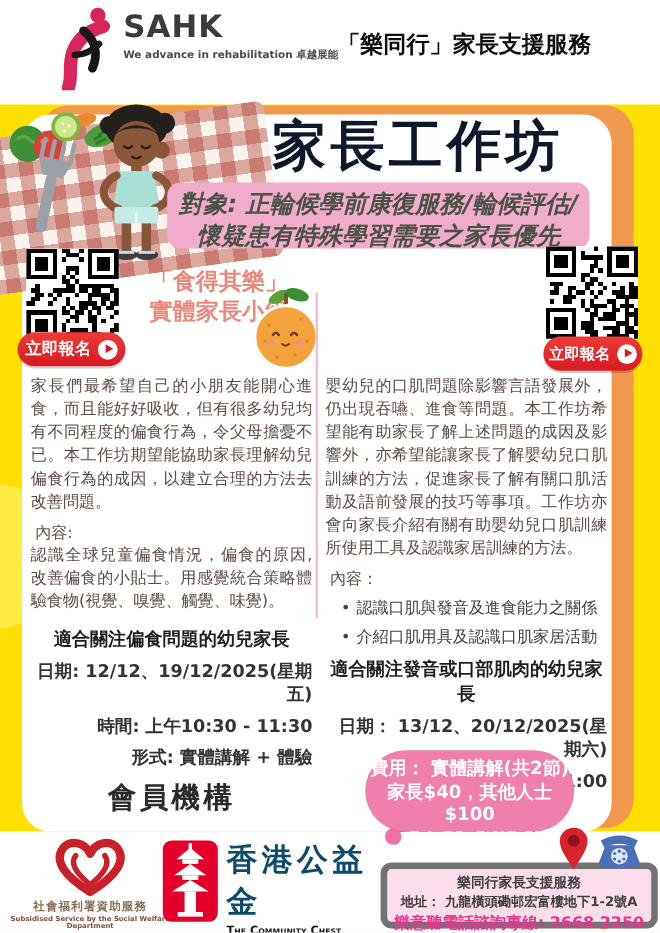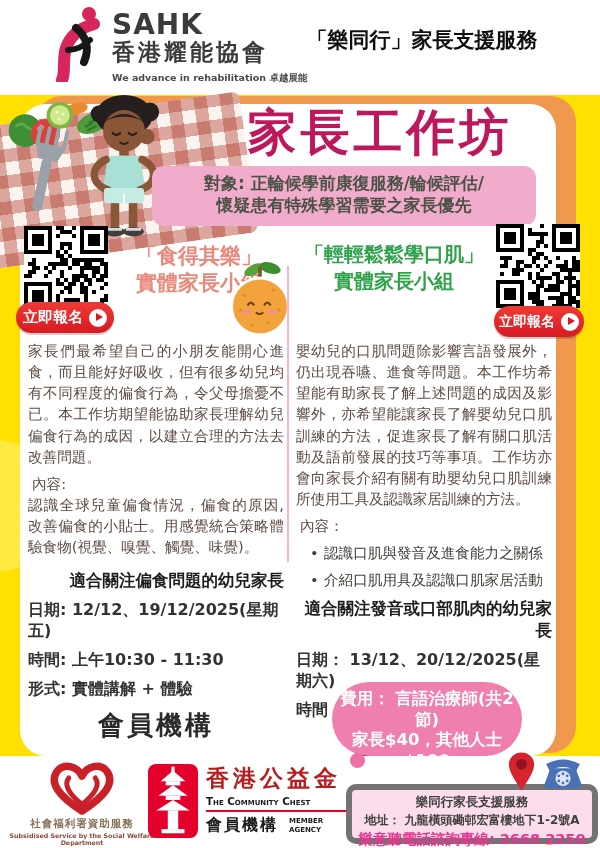--- a/index.html
+++ b/index.html
@@ -32,24 +32,24 @@
              background:
                repeating-linear-gradient(90deg, rgba(178,62,48,.42) 0 13px, rgba(178,62,48,0) 13px 26px),
                repeating-linear-gradient(0deg, rgba(178,62,48,.42) 0 13px, rgba(178,62,48,0) 13px 26px),
                #faf3ee; }
   .veggies { position:absolute; left:2px; top:94px; width:110px; height:58px; }
   .fork { position:absolute; left:24px; top:126px; width:42px; height:88px; transform:rotate(12deg); }
   .child { position:absolute; left:76px; top:93px; width:96px; height:152px; }
 
   
   .poster-title { position:absolute; left:205px; top:100px; width:350px; text-align:center;
-                  font-size:49px; font-weight:900; color:#be185d; letter-spacing:4px; }
+                  font-size:49px; font-weight:900; color:#0f172a; letter-spacing:4px; }
   .audience-box { position:absolute; left:152px; top:166px; width:384px; height:60px; border-radius:12px;
                   background:#F2ACCB; text-align:center; padding-top:6px; }
-  .audience-box div { font-size:17px; font-weight:800; color:#4A5145; line-height:1.32; }
+  .audience-box div { font-size:22px; font-weight:800; color:#4A5145; line-height:1.32;font-style:italic; }
 
   
   .qr { position:absolute; width:84px; height:84px; background:#fff; }
   .qr-left  { left:24px;  top:226px; }
   .qr-right { left:496px; top:224px; }
   .group-title-left { position:absolute; left:110px; top:243px; width:178px; text-align:center;
                       font-size:21px; font-weight:800; color:#E8897B; line-height:1.3; }
   .group-title-right { position:absolute; left:296px; top:241px; width:196px; text-align:center;
                        font-size:20px; font-weight:800; color:#2FA24B; line-height:1.35; }
   .mascot { position:absolute; left:228px; top:258px; width:64px; height:84px; }
@@ -70,40 +70,40 @@
   
   .col { position:absolute; top:340px; width:256px; }
   .col-left  { left:28px; }
   .col-right { left:296px; }
   .desc { font-size:14.6px; line-height:1.45; color:#5C4B43; text-align:justify; }
   .content-label { font-size:14.6px; color:#5C4B43; margin-top:8px; padding-left:4px; }
   .content-text { font-size:14.6px; line-height:1.45; color:#5C4B43; text-align:justify; }
   .bullets { list-style:none; margin-top:4px; padding-left:14px; }
   .bullets li { font-size:14.6px; color:#44403B; line-height:1.8; position:relative; padding-left:14px; }
   .bullets li::before { content:"•"; position:absolute; left:0; color:#44403B; }
-  .suit { margin-top:13px; text-align:right; font-size:16.5px; font-weight:900; color:#1E1E1E; }
+  .suit { margin-top:13px; text-align:center; font-size:16.5px; font-weight:900; color:#1E1E1E; }
   .col-right .suit { margin-top:5px; }
-  .meta { margin-top:8px; text-align:left; font-size:16px; font-weight:700; color:#333; }
+  .meta { margin-top:8px; text-align:right; font-size:16px; font-weight:700; color:#333; }
   .host { margin-top:8px; text-align:center; font-size:26px; font-weight:600; color:#2A2A2A; letter-spacing:3px; }
 
   
   .fee-bubble { position:absolute; left:332px; top:682px; width:190px; height:74px; background:#EF7FAC;
                 border-radius:40px; text-align:center; padding-top:7px; }
   .fee-bubble div { color:#fff; font-size:16.5px; font-weight:800; line-height:1.25; }
 
   
   .footer { position:absolute; left:0; top:756px; width:600px; height:92px; background:#fff; }
   .swd { position:absolute; left:6px; top:2px; width:152px; text-align:center; }
   .swd svg { display:block; margin:0 auto; }
   .swd-zh { font-size:10.5px; font-weight:700; color:#857055; letter-spacing:1px; margin-top:1px; }
   .swd-en { font-size:6.3px; font-weight:700; color:#8a4a3a; margin-top:1px; }
   .chest-square { position:absolute; left:148px; top:8px; width:50px; height:74px; background:#E4002B;
                   border-radius:8px; }
   .chest-text { position:absolute; left:206px; top:7px; width:142px; }
-  .chest-zh { font-size:23px; font-weight:700; color:#b91c1c; letter-spacing:4px;
+  .chest-zh { font-size:28px; font-weight:700; color:#0c4a6e; letter-spacing:4px;
               font-family:Liberation Serif, serif; }
   .chest-en { font-size:10.3px; font-weight:700; color:#1a1a1a; font-variant:small-caps; margin-top:1px; }
   .chest-line { height:2px; background:#E4002B; margin:3px 0 3px 0; }
   .chest-member { display:flex; align-items:center; gap:11px; }
   .member-zh { font-size:16px; font-weight:800; color:#1a1a1a; letter-spacing:2px; }
   .member-en { display:flex; flex-direction:column; }
   .member-en span { font-size:7px; font-weight:800; color:#1a1a1a; line-height:1.15; }
   .contact-box { position:absolute; left:346px; top:28px; width:252px; height:60px; background:#FBDDEB;
                  border:6px solid #737373; border-radius:10px; text-align:center; padding-top:4px; }
   .contact-service { font-size:12.5px; font-weight:900; color:#3F3F3F; }
@@ -123,21 +123,20 @@
 
   <div class="header">
     <svg class="logo-mark" viewBox="0 0 52 76">
       <circle cx="33" cy="8" r="7" fill="#D6265B"></circle>
       <path d="M38,18 C24,22 14,30 10,42 C6,54 10,66 6,74" fill="none" stroke="#D6265B" stroke-width="12" stroke-linecap="round"></path>
       <path d="M20,22 C30,30 34,42 28,56" fill="none" stroke="#171717" stroke-width="8" stroke-linecap="round"></path>
       <path d="M34,34 C28,40 20,44 12,44" fill="none" stroke="#171717" stroke-width="6" stroke-linecap="round"></path>
     </svg>
     <div class="logo-text">
       <div class="logo-acronym">SAHK</div>
-      <div class="logo-zh">香港耀能協會</div>
       <div class="logo-tagline">We advance in rehabilitation 卓越展能</div>
     </div>
     <div class="service-title">「樂同行」家長支援服務</div>
   </div>
 
   <div class="yellow-band">
     <div class="light-circle"></div>
   </div>
   <div class="orange-card"></div>
   <div class="white-card"></div>
@@ -465,24 +464,20 @@
         <rect x="16" y="2" width="3" height="3" fill="#000"></rect>
         <rect x="0" y="14" width="7" height="7" fill="#000"></rect>
         <rect x="1" y="15" width="5" height="5" fill="#fff"></rect>
         <rect x="2" y="16" width="3" height="3" fill="#000"></rect>
       </svg></div>
 
   <div class="group-title-left">
     <div>「食得其樂」</div>
     <div>實體家長小組</div>
   </div>
-  <div class="group-title-right">
-    <div>「輕輕鬆鬆學口肌」</div>
-    <div>實體家長小組</div>
-  </div>
 
   <svg class="mascot" viewBox="0 0 70 90">
     <ellipse cx="28" cy="12" rx="11" ry="5.5" fill="#5AA03C" transform="rotate(-28 28 12)"></ellipse>
     <ellipse cx="46" cy="10" rx="12" ry="6" fill="#3C8F31" transform="rotate(16 46 10)"></ellipse>
     <rect x="33" y="8" width="4" height="12" rx="2" fill="#7A5A2A"></rect>
     <circle cx="35" cy="52" r="31" fill="#F3A33C" stroke="#ffffff" stroke-width="3"></circle>
     <circle cx="18" cy="40" r="1.8" fill="#DE8C26"></circle>
       <circle cx="50" cy="34" r="1.8" fill="#DE8C26"></circle>
     <circle cx="56" cy="56" r="1.8" fill="#DE8C26"></circle>
       <circle cx="26" cy="72" r="1.8" fill="#DE8C26"></circle>
@@ -524,21 +519,21 @@
       <li>認識口肌與發音及進食能力之關係</li>
       <li>介紹口肌用具及認識口肌家居活動</li>
     </ul>
     <div class="suit">適合關注發音或口部肌肉的幼兒家長</div>
     <div class="meta">日期： 13/12、20/12/2025(星期六)</div>
     <div class="meta">時間 : 早上10:00 – 11:00</div>
     <div class="host">言語治療師</div>
   </div>
 
   <div class="fee-bubble">
-    <div>費用： 言語治療師(共2節)</div>
+    <div>費用： 實體講解(共2節)</div>
     <div>家長$40，其他人士</div>
     <div>$100</div>
   </div>
 
   <div class="footer">
     <div class="swd">
       <svg width="92" height="58" viewBox="0 0 100 70">
         <path d="M50,64 C22,46 10,30 20,16 C28,6 44,9 50,22 C56,9 72,6 80,16 C90,30 78,46 50,64 Z" fill="none" stroke="#C92128" stroke-width="9" stroke-linejoin="round"></path>
         <path d="M50,56 C34,43 28,32 34,24" fill="none" stroke="#C92128" stroke-width="6" stroke-linecap="round"></path>
         <path d="M50,56 C66,43 72,32 66,24" fill="none" stroke="#C92128" stroke-width="6" stroke-linecap="round"></path>

